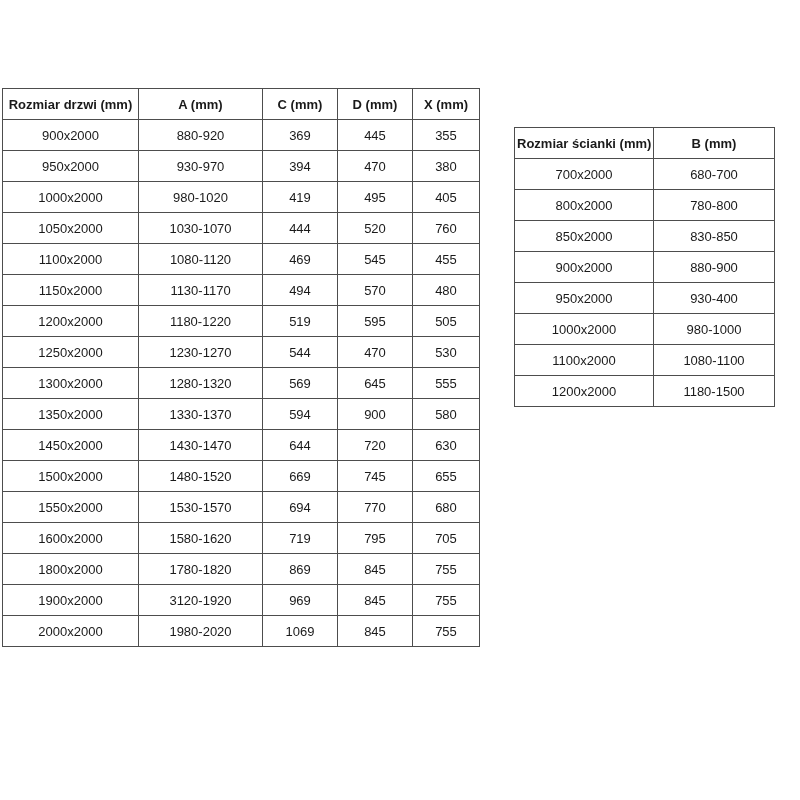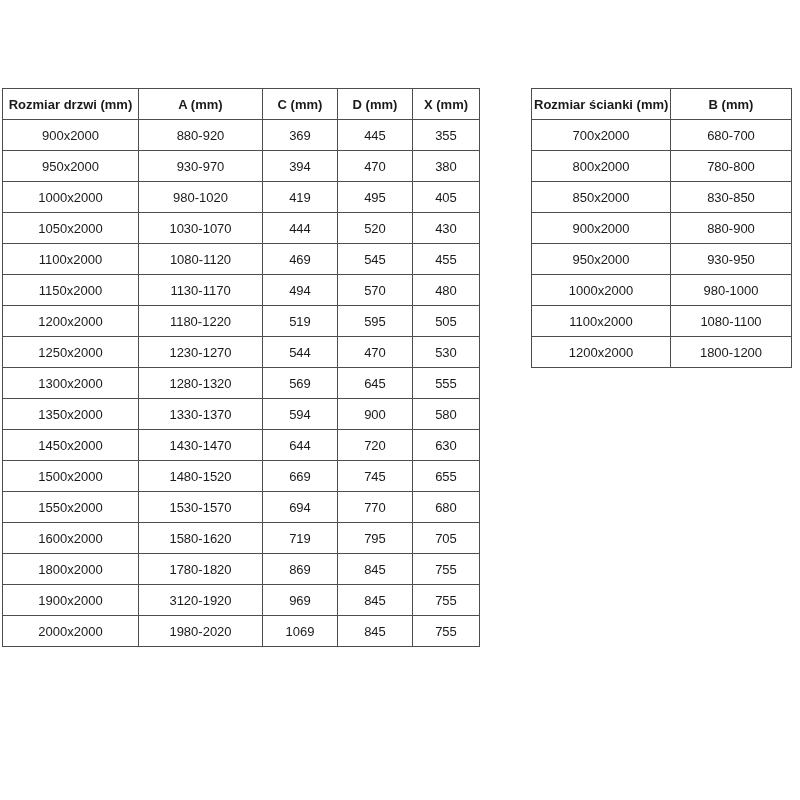--- a/index.html
+++ b/index.html
@@ -18,21 +18,21 @@
   }
   table {
     border-collapse: collapse;
     table-layout: fixed;
     position: absolute;
     top: 88px;
     color: #1a1a1a;
     font-size: 13px;
   }
   #door-table { left: 2px; width: 477px; }
-  #wall-table { left: 531px; width: 260px; }
+  #wall-table { left: 514px; width: 260px; margin-top: 39px; }
   th, td {
     border: 1px solid #4d4d4d;
     text-align: center;
     vertical-align: middle;
     height: 30px;
     padding: 0 2px;
     overflow: hidden;
     white-space: nowrap;
   }
   th { font-weight: bold; font-size: 13px; }
@@ -89,21 +89,21 @@
           <td>980-1020</td>
           <td>419</td>
           <td>495</td>
           <td>405</td>
         </tr>
         <tr>
           <td>1050x2000</td>
           <td>1030-1070</td>
           <td>444</td>
           <td>520</td>
-          <td>430</td>
+          <td>760</td>
         </tr>
         <tr>
           <td>1100x2000</td>
           <td>1080-1120</td>
           <td>469</td>
           <td>545</td>
           <td>455</td>
         </tr>
         <tr>
           <td>1150x2000</td>
@@ -215,30 +215,30 @@
         <tr>
           <td>850x2000</td>
           <td>830-850</td>
         </tr>
         <tr>
           <td>900x2000</td>
           <td>880-900</td>
         </tr>
         <tr>
           <td>950x2000</td>
-          <td>930-950</td>
+          <td>930-400</td>
         </tr>
         <tr>
           <td>1000x2000</td>
           <td>980-1000</td>
         </tr>
         <tr>
           <td>1100x2000</td>
           <td>1080-1100</td>
         </tr>
         <tr>
           <td>1200x2000</td>
-          <td>1800-1200</td>
+          <td>1180-1500</td>
         </tr>
       </tbody>
   </table>
 
 </div>
 
 </body></html>

